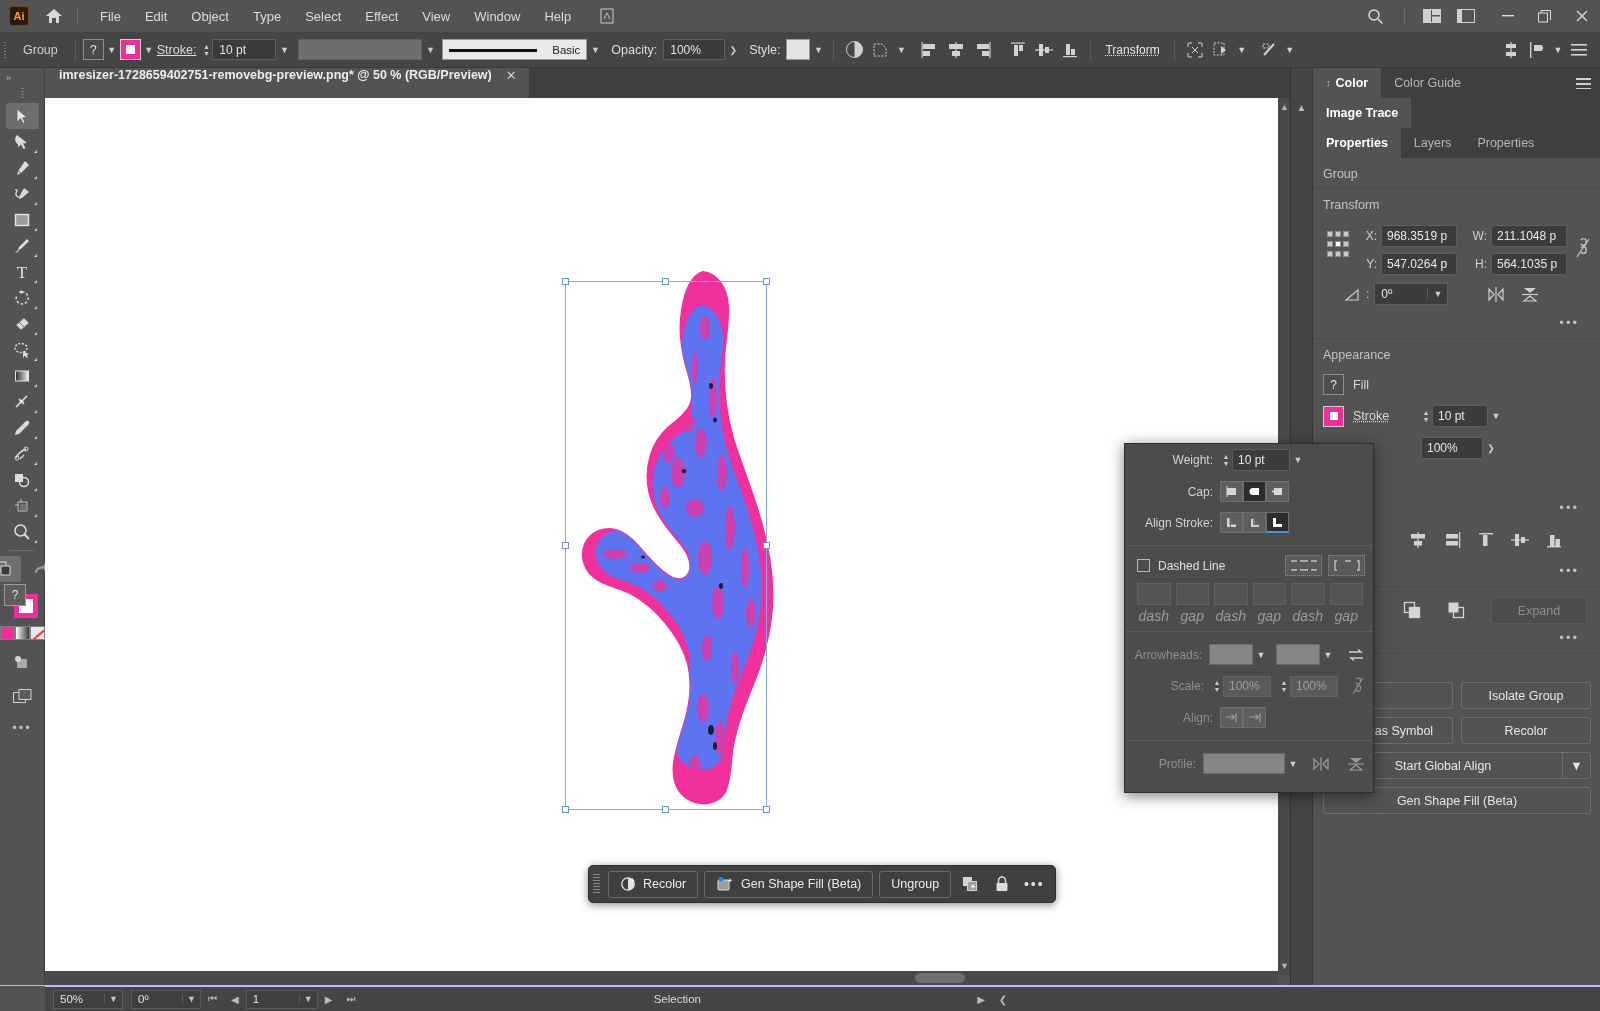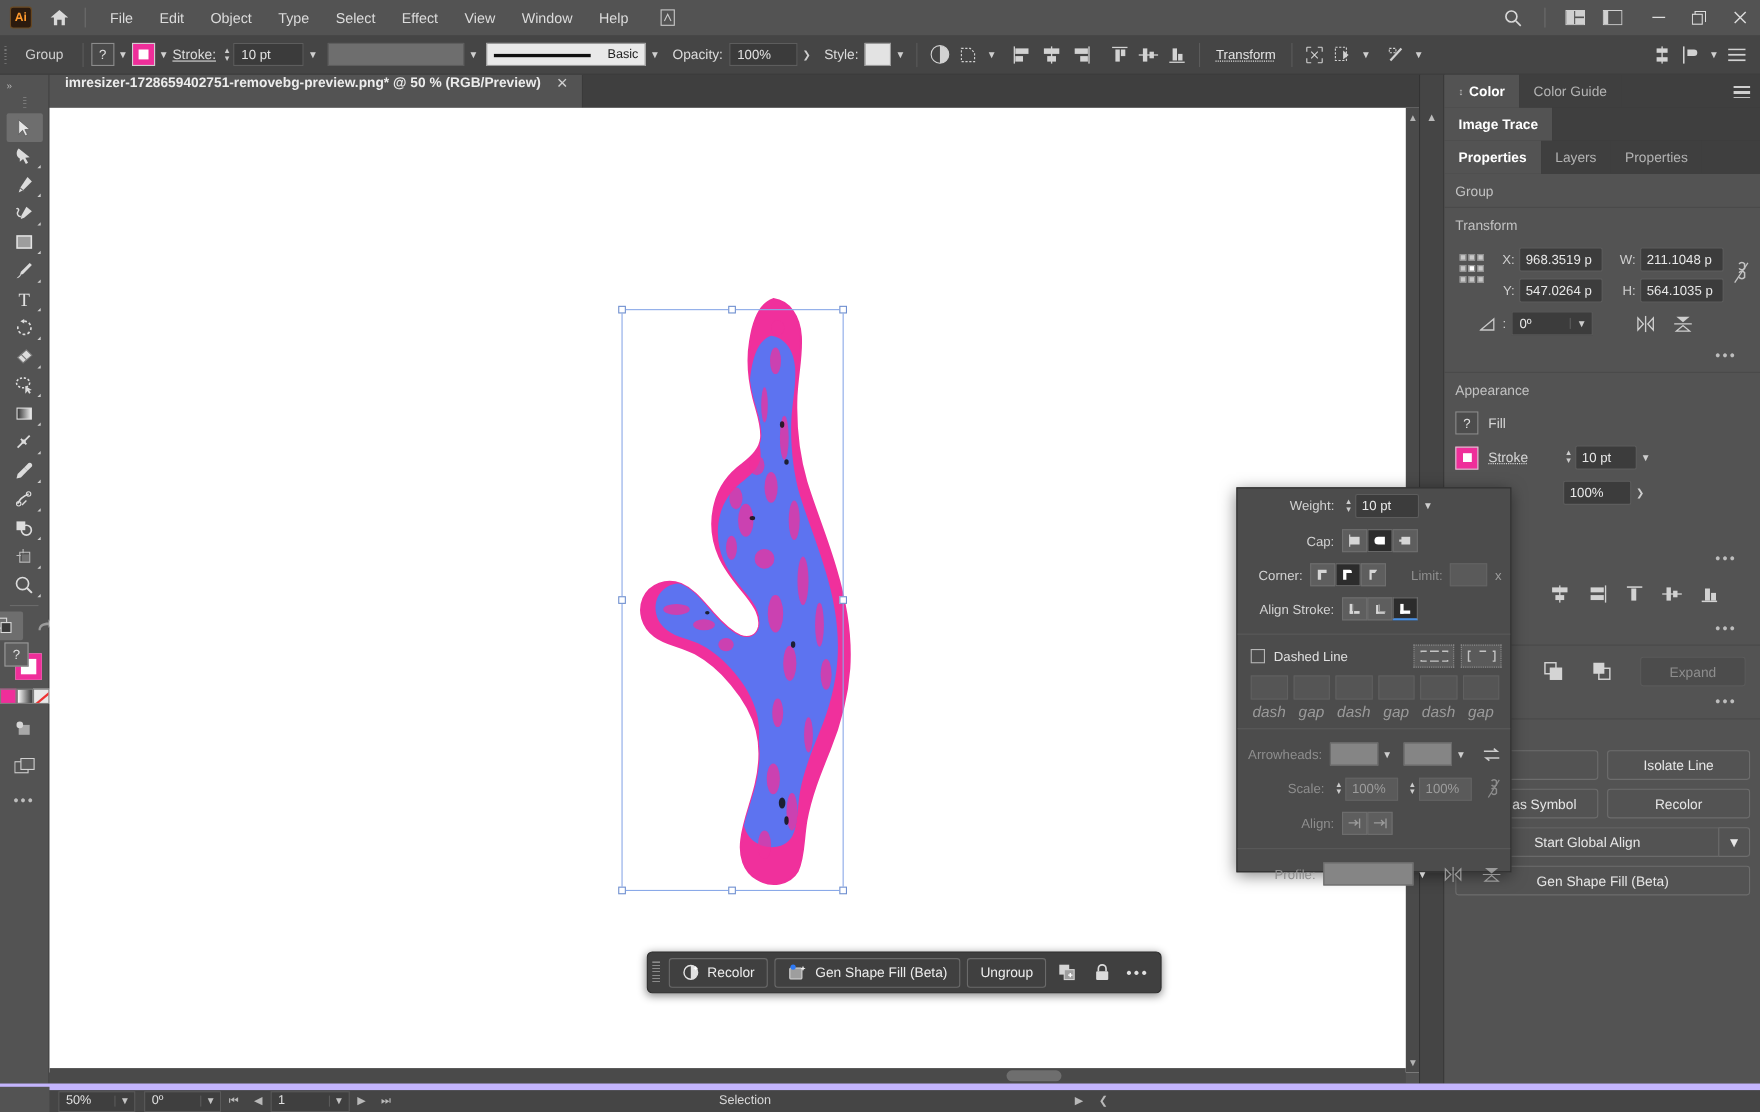--- a/index.html
+++ b/index.html
@@ -246,21 +246,21 @@
   .dashfields .cell { width: 36px; }
   .dashfields .box { height: 22px; background: #555; border: 1px solid #606060; }
   .dashfields .cap { text-align: center; font-size: 14px; color: #9a9a9a; padding-top: 3px; font-style: italic; }
   .sp-dim-inp { height: 21px; background: #5a5a5a; border: 1px solid #636363; color: #9c9c9c;
     font-size: 12px; display: flex; align-items: center; padding: 0 5px; }
   .sp-grey-box { height: 21px; background: #858585; border: 1px solid #6a6a6a; }
 
   
   .statusbar {
     position: absolute; left: 0; bottom: 0; width: 1600px; height: 26px;
-    background: #454545; display: flex; align-items: center; border-top: 6px solid #c4b5fd;
+    background: #454545; display: flex; align-items: center; border-top: 2px solid #c4b5fd;
   }
   .sb-left { width: 45px; height: 26px; background: #535353; }
   .sb-field { height: 19px; background: #3f3f3f; border: 1px solid #5a5a5a;
      display: flex; align-items: center; }
   .sb-field .v { padding: 0 6px; font-size: 11.5px; color: #e0e0e0; }
   .sb-field .c { width: 18px; text-align: center; font-size: 9px; color: #c4c4c4; border-left: 1px solid #5a5a5a;}
   .sb-nav { display: flex; align-items: center; gap: 6px; padding: 0 7px; color: #b9b9b9; font-size: 10px; }
   .sb-status { flex: 1; text-align: center; font-size: 11.5px; color: #d8d8d8; }
   .hscroll { position: absolute; left: 45px; bottom: 26px; width: 1233px; height: 14px; background: #4a4a4a; }
   .hscroll .thumb { position: absolute; left: 870px; top: 2px; width: 50px; height: 10px;
@@ -1015,21 +1015,21 @@
             </svg>
         </span>
         <div class="btn disabled" style="width:96px">Expand</div>
       </div>
       <div class="dots" style="padding-right:22px">•••</div>
       <div class="divider"></div>
 
       <div class="panel-body" style="padding-top:20px">
         <div class="btn-row">
           <div class="btn"></div>
-          <div class="btn">Isolate Line</div>
+          <div class="btn">Isolate Group</div>
         </div>
         <div class="btn-row">
           <div class="btn">Save as Symbol</div>
           <div class="btn">Recolor</div>
         </div>
         <div class="split">
           <div class="btn">Start Global Align</div>
           <div class="btn arrow">▼</div>
         </div>
         <div class="btn-row">
@@ -1065,43 +1065,20 @@
         </b>
         <b>
           <svg width="15" height="13" viewBox="0 0 15 13">
               <rect x="4" y="3" width="8" height="7" fill="#d6d6d6"></rect>
               <line x1="2" y1="6.5" x2="5" y2="6.5" stroke="#d6d6d6" stroke-width="2"></line>
             </svg>
         </b>
       </div>
     </div>
 
-    <div class="sp-row">
-      <div class="sp-lab">Corner:</div>
-      <div class="seg">
-        <b>
-          <svg width="15" height="13" viewBox="0 0 15 13">
-              <path d="M3 2 h8 v3 h-5 v6 h-3 z" fill="#d6d6d6"></path>
-            </svg>
-        </b>
-        <b class="on">
-          <svg width="15" height="13" viewBox="0 0 15 13">
-              <path d="M3 2 h6 a2 2 0 0 1 2 2 v1 h-5 v6 h-3 z" fill="#fff"></path>
-            </svg>
-        </b>
-        <b>
-          <svg width="15" height="13" viewBox="0 0 15 13">
-              <path d="M4 2 h7 l-2 3 h-3 v6 h-2 z" fill="#d6d6d6"></path>
-            </svg>
-        </b>
-      </div>
-      <div class="sp-lab dim" style="width:54px;margin-left:8px">Limit:</div>
-      <div class="sp-dim-inp" style="width:44px"></div>
-      <span style="color:#9c9c9c;font-size:12px">x</span>
-    </div>
 
     <div class="sp-row">
       <div class="sp-lab">Align Stroke:</div>
       <div class="seg">
         <b>
           <svg width="15" height="13" viewBox="0 0 15 13">
               <rect x="3" y="2" width="2.5" height="9" fill="#d6d6d6"></rect>
               <rect x="3" y="8.5" width="9" height="2.5" fill="#d6d6d6"></rect>
               <rect x="6" y="2" width="1" height="9" fill="#6e6e6e"></rect>
             </svg>

